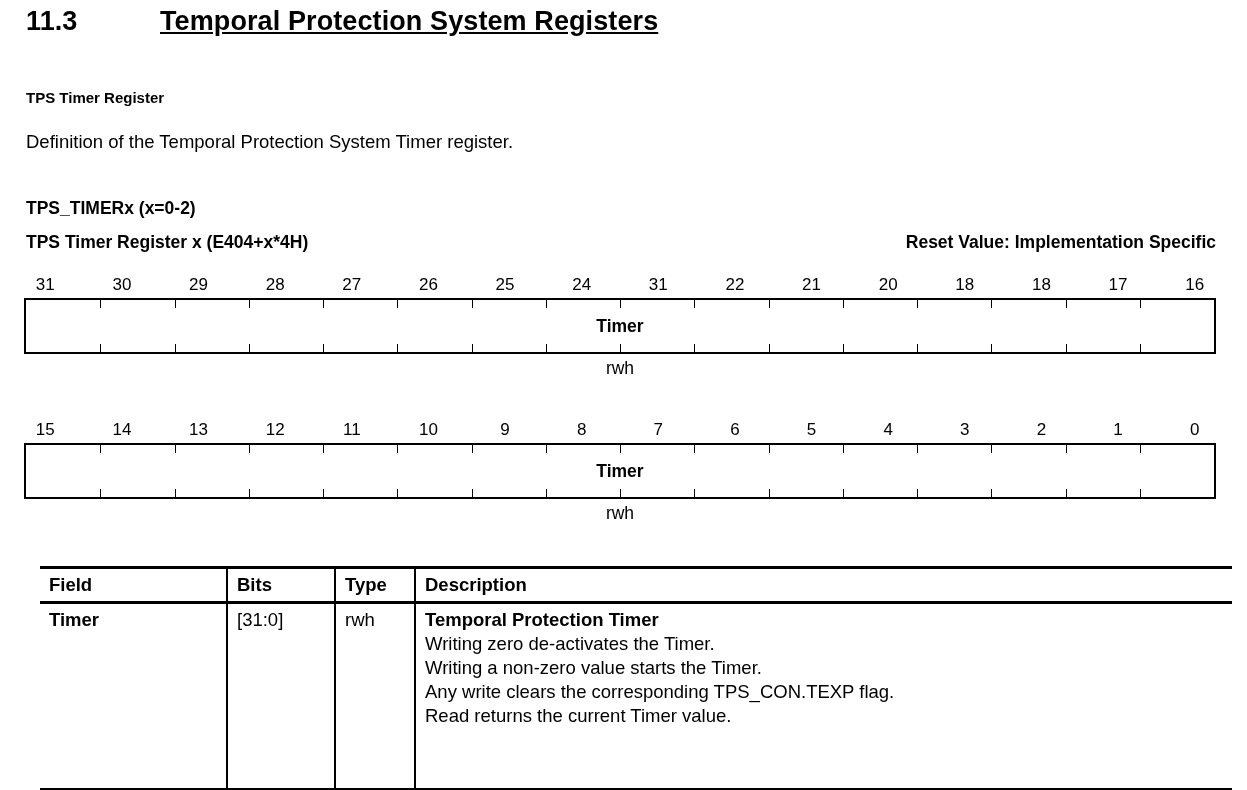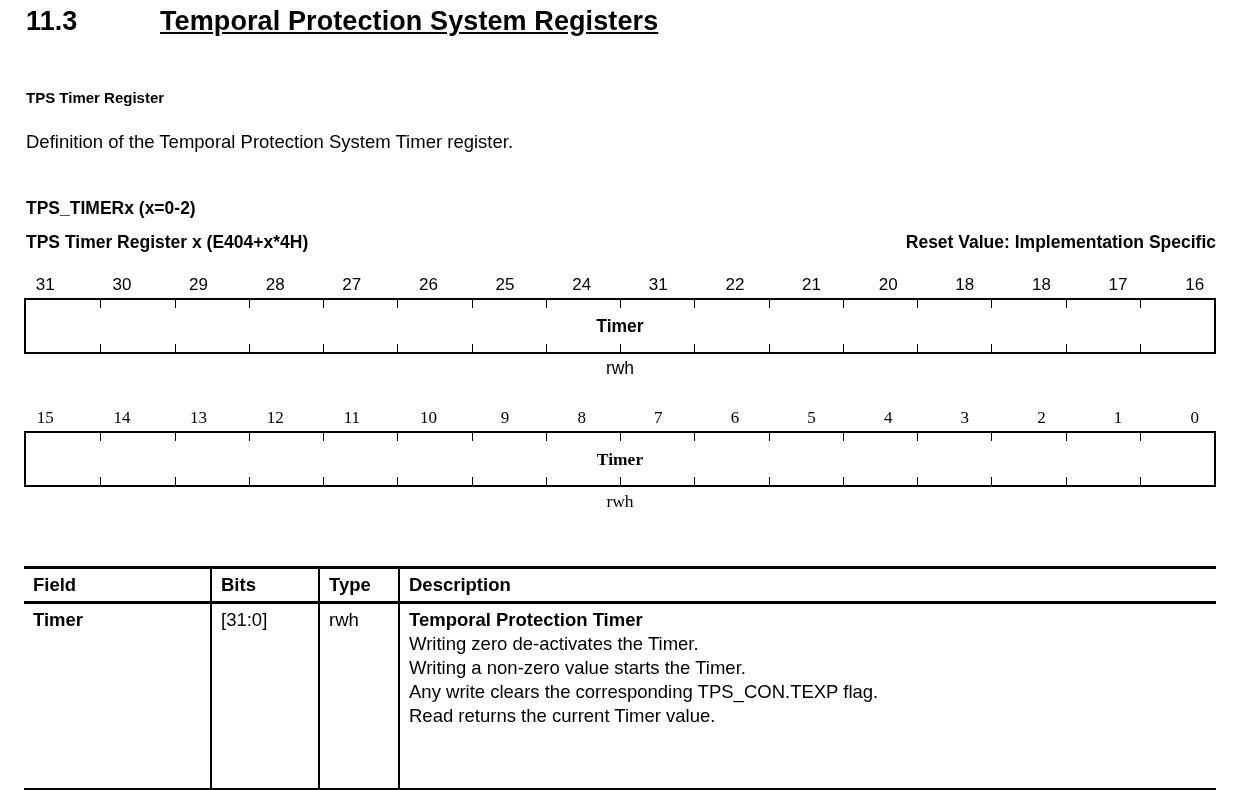--- a/index.html
+++ b/index.html
@@ -67,21 +67,21 @@
   .reg-long-name { white-space: nowrap; }
   .reg-reset { white-space: nowrap; }
 
   
   .bitblock {
     position: absolute;
     left: 24px;
     width: 1192px;
   }
   .bitblock.upper { top: 272px; }
-  .bitblock.lower { top: 405px; font-family: Liberation Serif, serif; }
+  .bitblock.lower { top: 417px; }
 
   .bitnums {
     display: flex;
     width: 100%;
     height: 26px;
     gap: 34px;
   }
   .bitnum {
     flex: 1 1 0;
     text-align: center;
@@ -132,21 +132,21 @@
     width: 100%;
     text-align: center;
     font-size: 17.5px;
     line-height: 26px;
     margin-top: 1px;
   }
 
   
   .fieldtable {
     position: absolute;
-    left: 24px;
+    left: 40px;
     top: 566px;
     width: 1192px;
     border-top: 3px solid #000000;
     border-bottom: 3px solid #000000;
     box-sizing: border-box;
   }
   .ft-row { display: flex; position: relative; }
   .ft-head {
     border-bottom: 3px solid #000000;
   }

